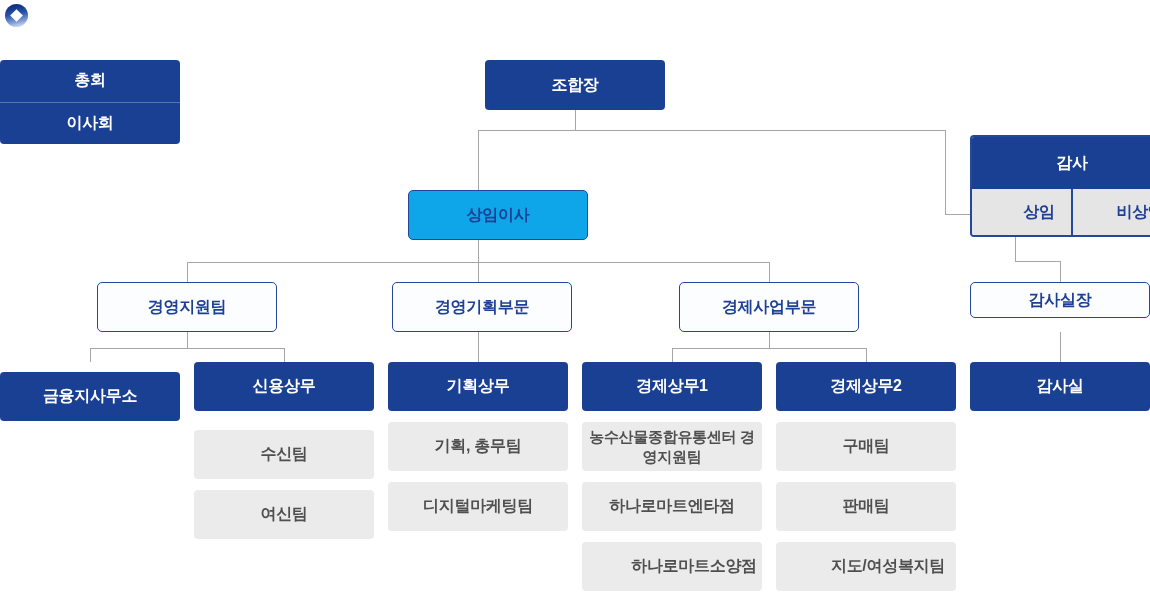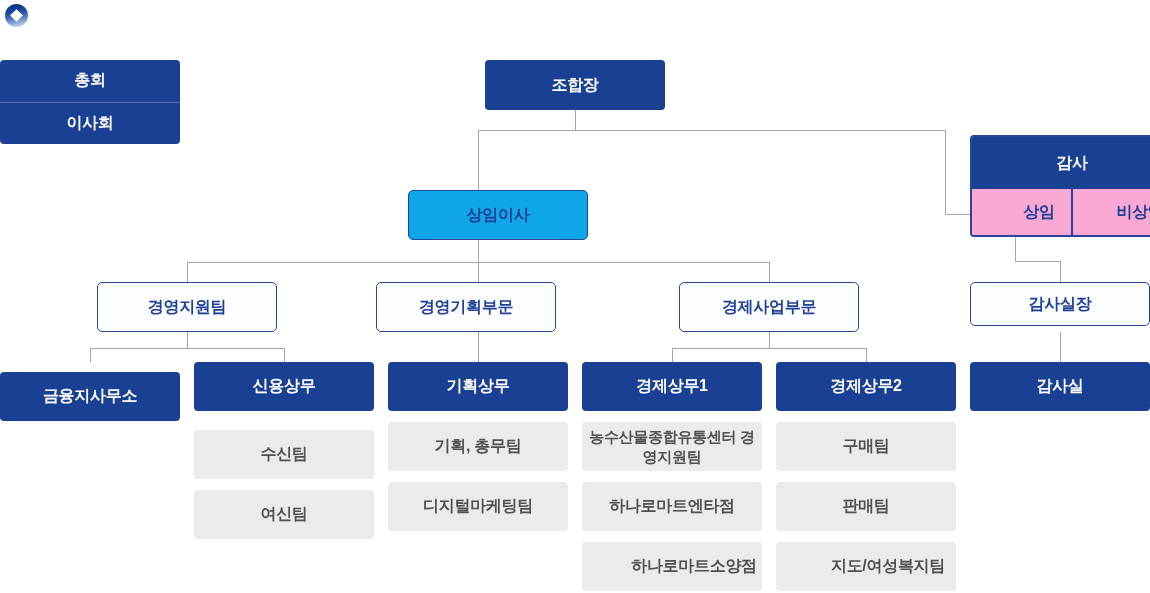--- a/index.html
+++ b/index.html
@@ -44,29 +44,29 @@
     border:2px solid #24479c;border-radius:4px;overflow:hidden;position:absolute;
     display:flex;flex-direction:column;background:#ffffff;
   }
   #audit .audit-head{
     height:52px;flex:0 0 52px;background:#1a4094;color:#ffffff;
     display:flex;align-items:center;justify-content:center;font-weight:700;font-size:16px;letter-spacing:-0.3px;
   }
   #audit .audit-cells{flex:1;display:flex;}
   #audit .audit-cell{
     flex:1;display:flex;align-items:center;justify-content:center;
-    color:#1e3f96;font-weight:700;font-size:16px;letter-spacing:-0.3px;background:#f9a8d4;padding-left:35px;
+    color:#1e3f96;font-weight:700;font-size:16px;letter-spacing:-0.3px;background:#e5e5e5;padding-left:35px;
   }
   #audit .audit-cell.left{border-right:2px solid #24479c;}
 
   .division{top:282px;height:50px;}
   #div-fin{left:97px;}
-  #div-plan{left:376px;}
+  #div-plan{left:392px;}
   #div-eco{left:679px;}
-  #chief{left:970px;top:282px;height:44px;}
+  #chief{left:970px;top:282px;height:36px;}
 
   .exec{top:362px;height:49px;}
   #ex-a{left:0;margin-top:10px;}   #ex-b{left:194px;} #ex-c{left:388px;}
   #ex-d{left:582px;} #ex-e{left:776px;} #ex-f{left:970px;}
 
   .row1{top:422px;} .row2{top:482px;} .row3{top:542px;padding-left:44px;}
   .col-b{left:194px;margin-top:8px;} .col-c{left:388px;} .col-d{left:582px;} .col-e{left:776px;}
 </style>
 </head>
 <body>

